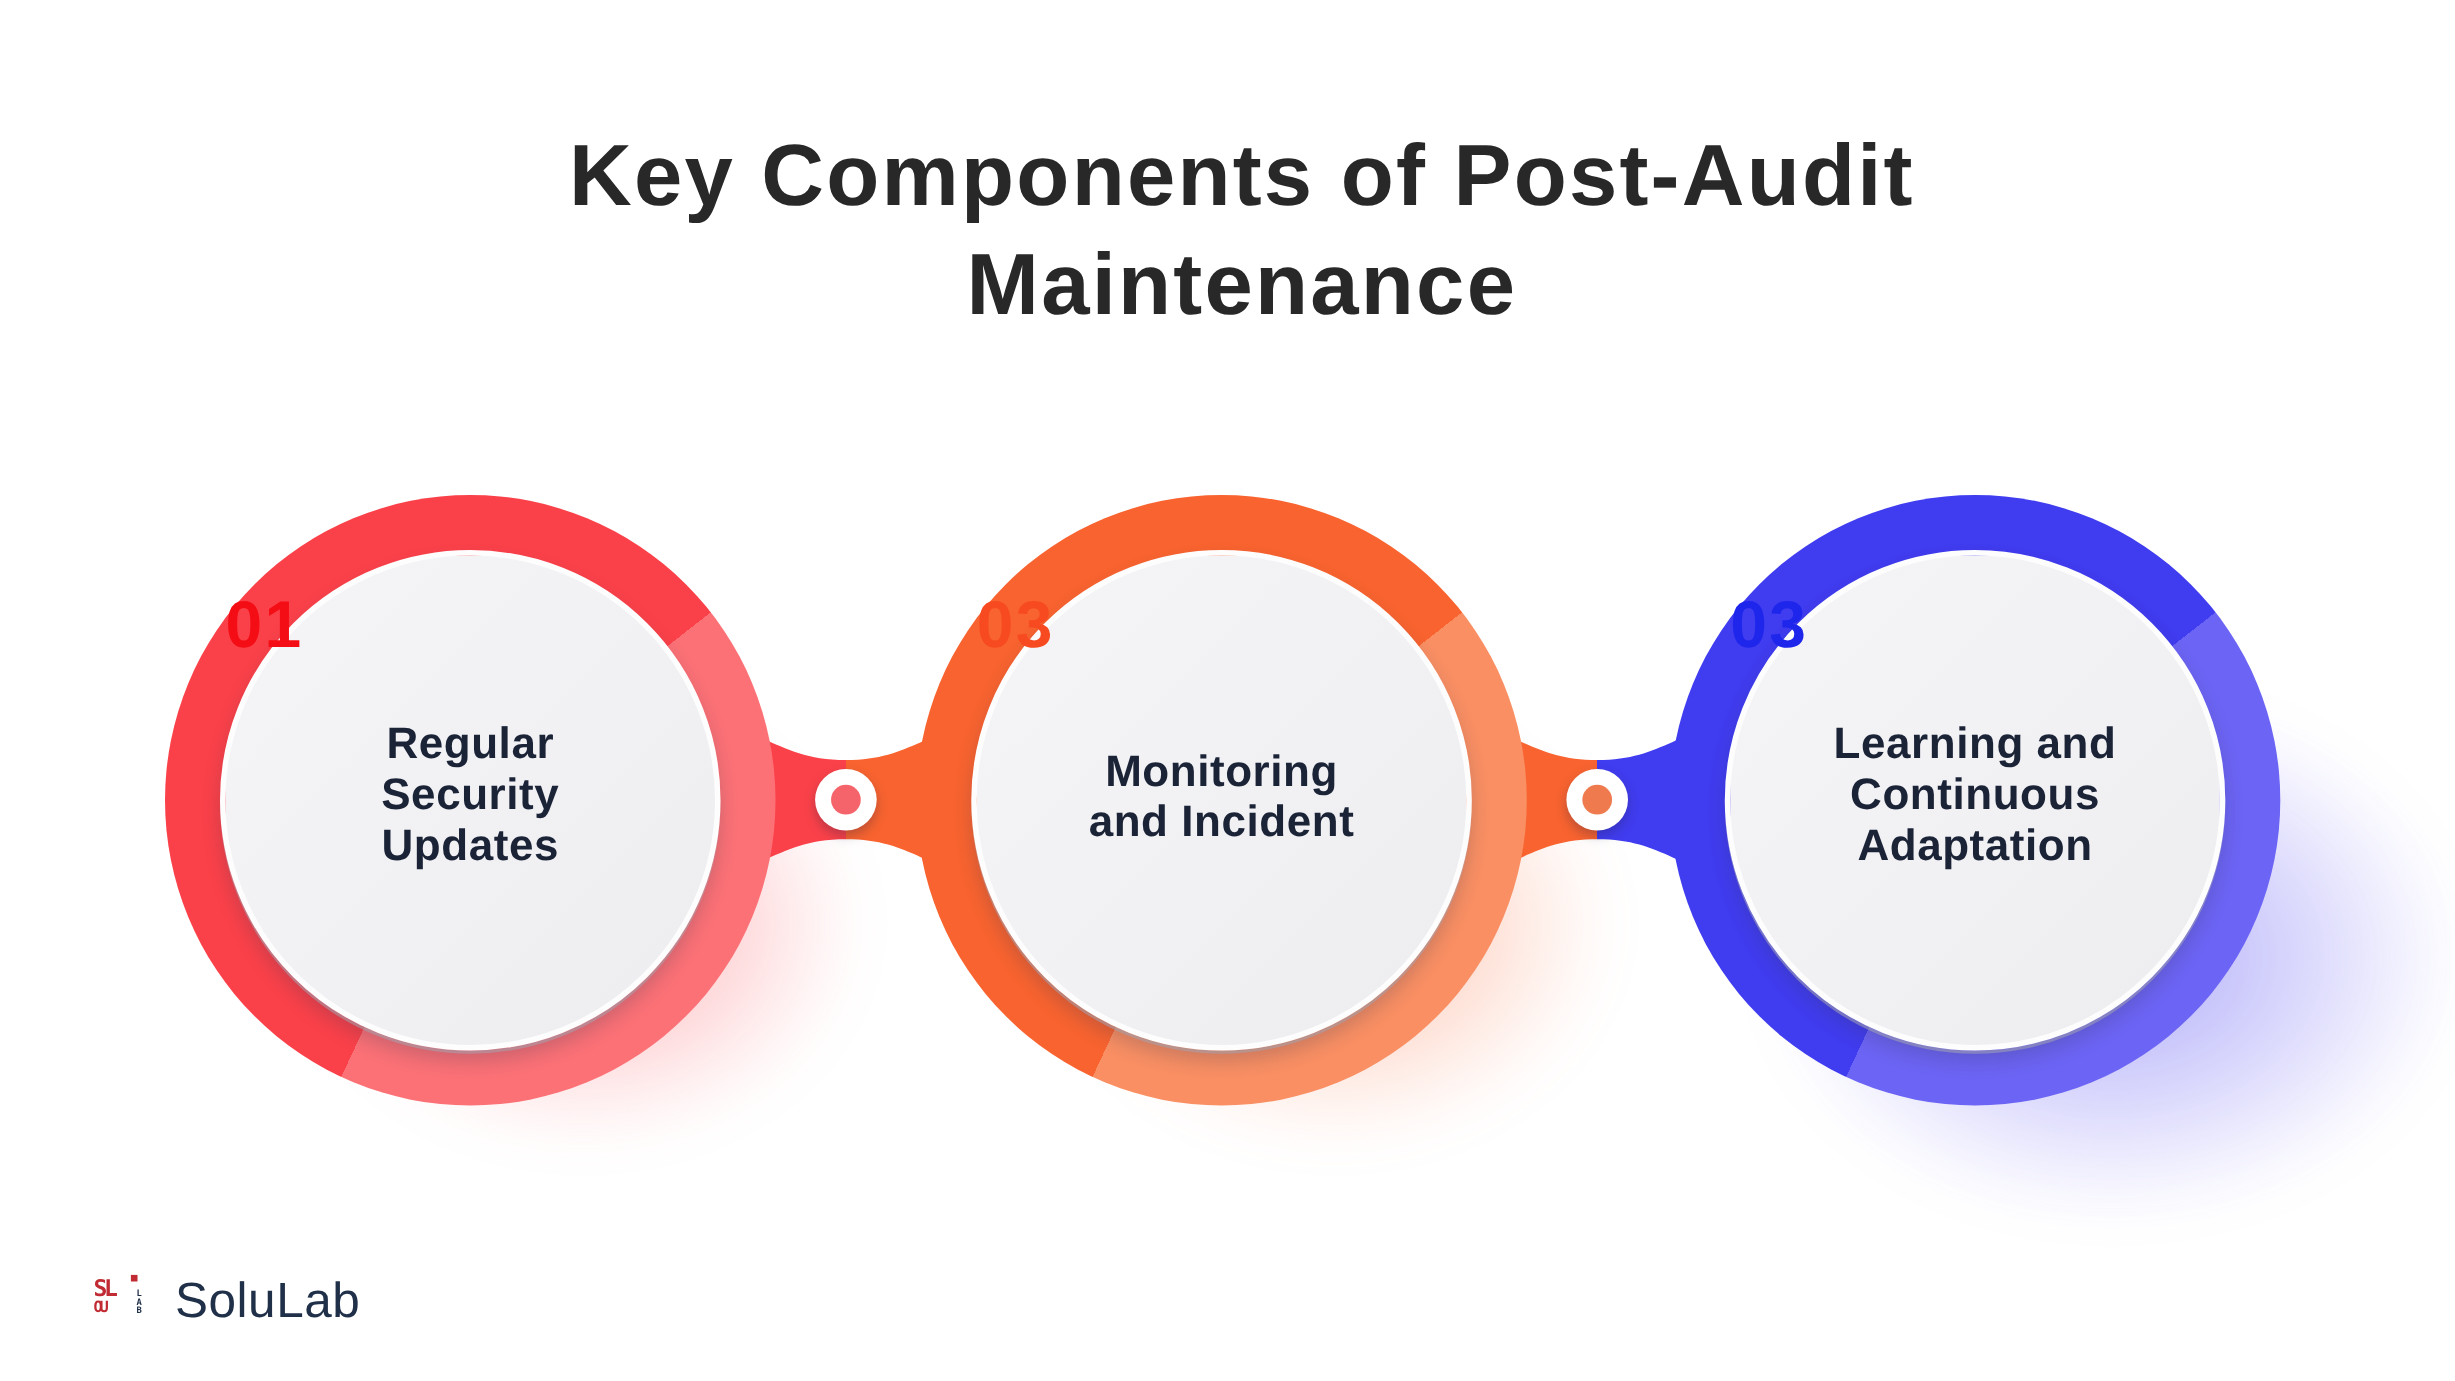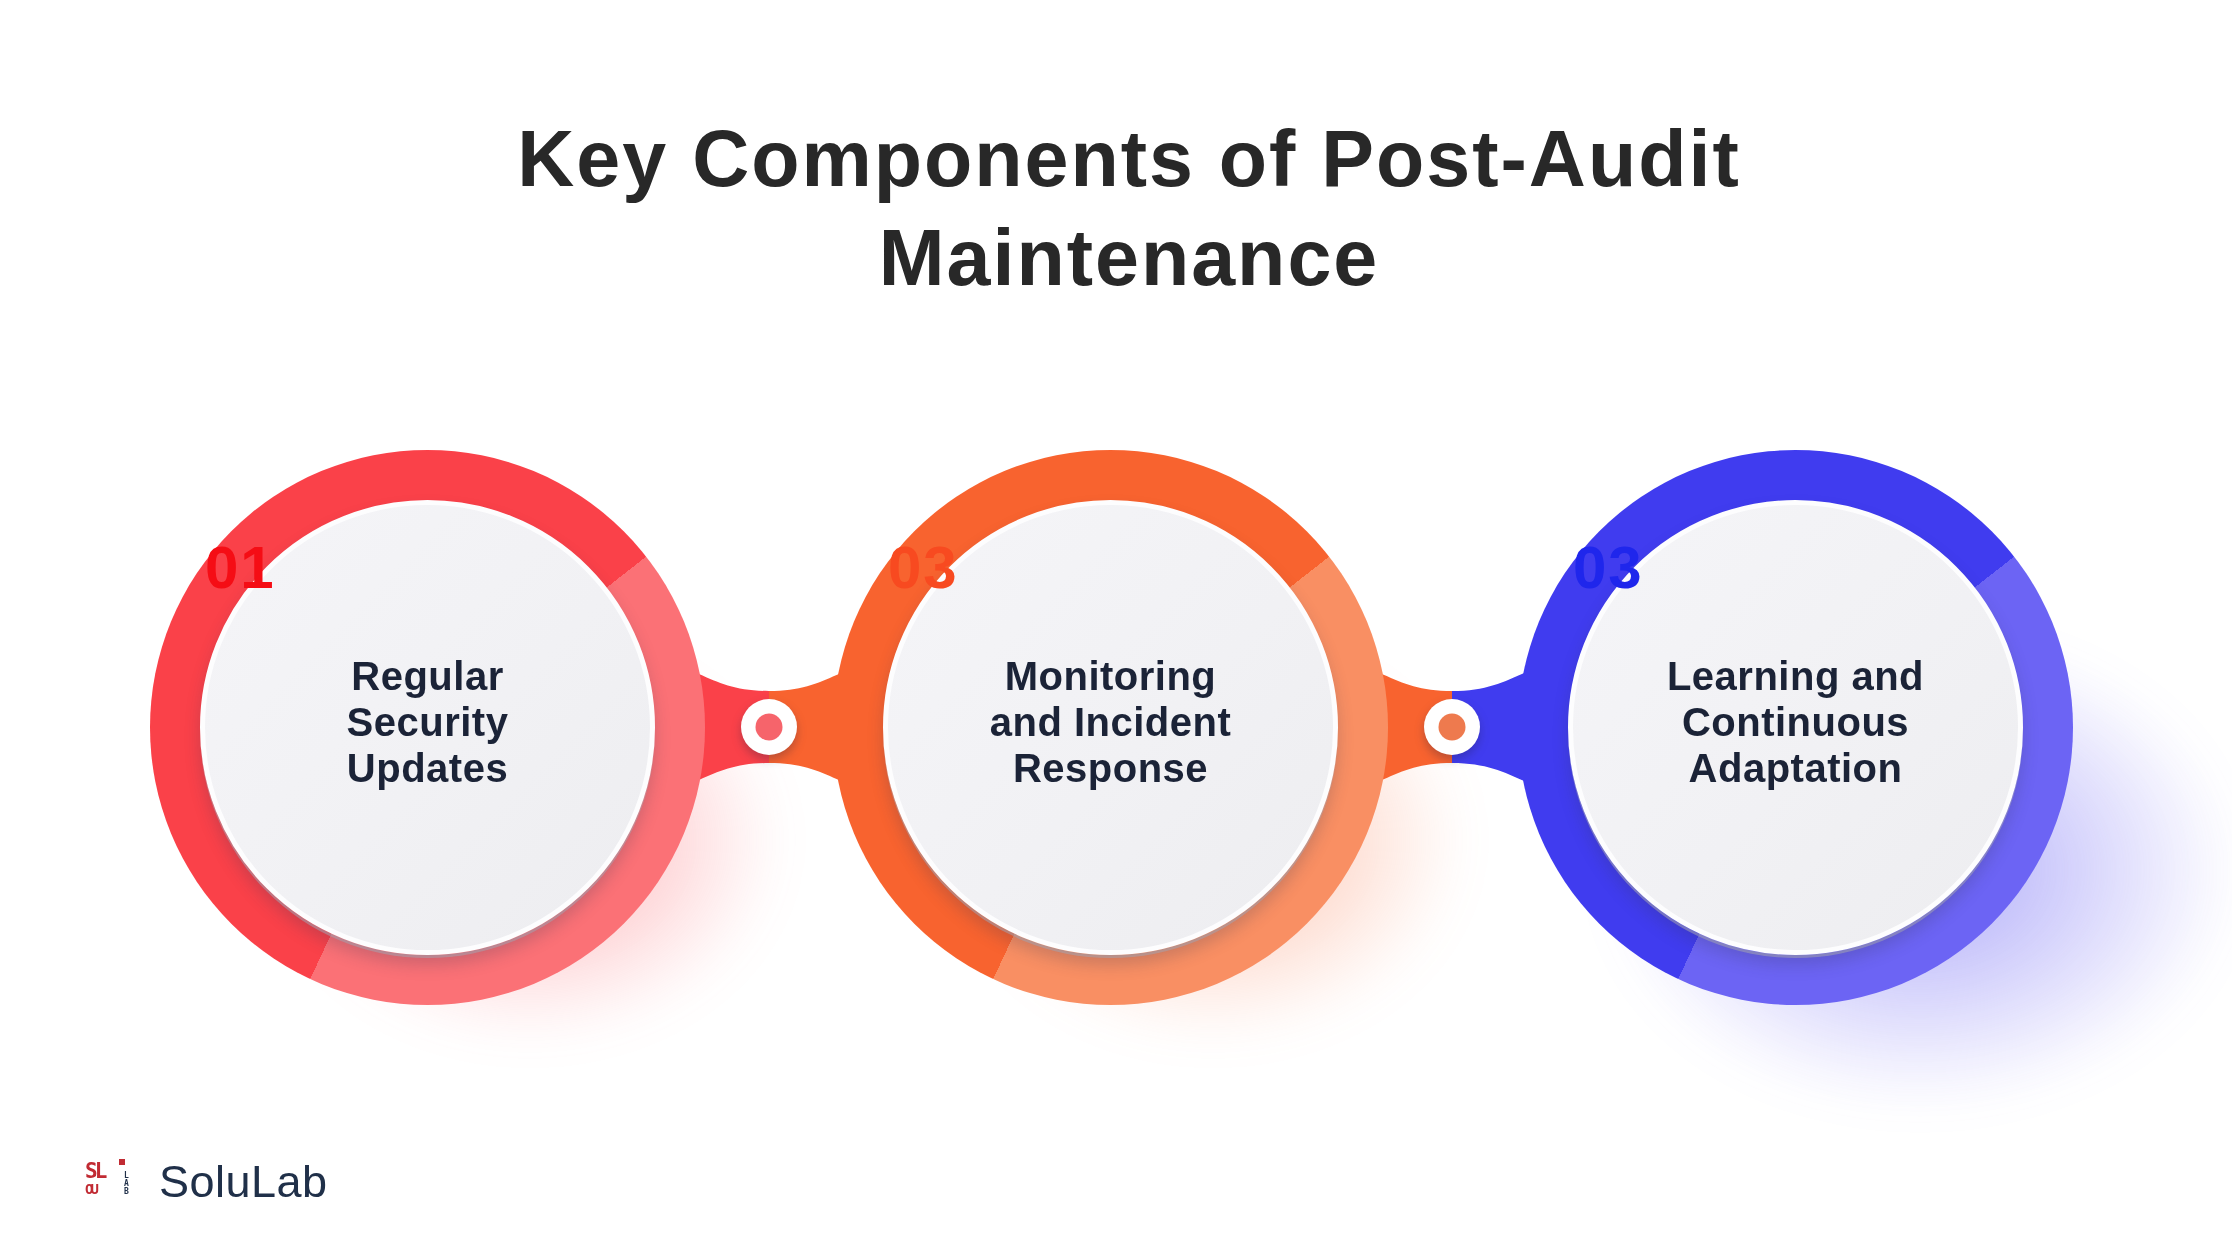--- a/index.html
+++ b/index.html
@@ -163,21 +163,20 @@
     </div>
   </div>
 
   <div class="unit" style="left: 833px; --ring: #F8632F; --ring-light: #F98F63; --num: #F84A20;">
     <div class="ring"></div>
     <div class="inner">
       <div class="num">03</div>
       <div class="label">
         <div>Monitoring</div>
         <div>and Incident</div>
-        <div>Response</div>
       </div>
     </div>
   </div>
 
   <div class="unit" style="left: 1518px; --ring: #403CEF; --ring-light: #6C64F4; --num: #1F26EC;">
     <div class="ring"></div>
     <div class="inner">
       <div class="num">03</div>
       <div class="label">
         <div>Learning and</div>

